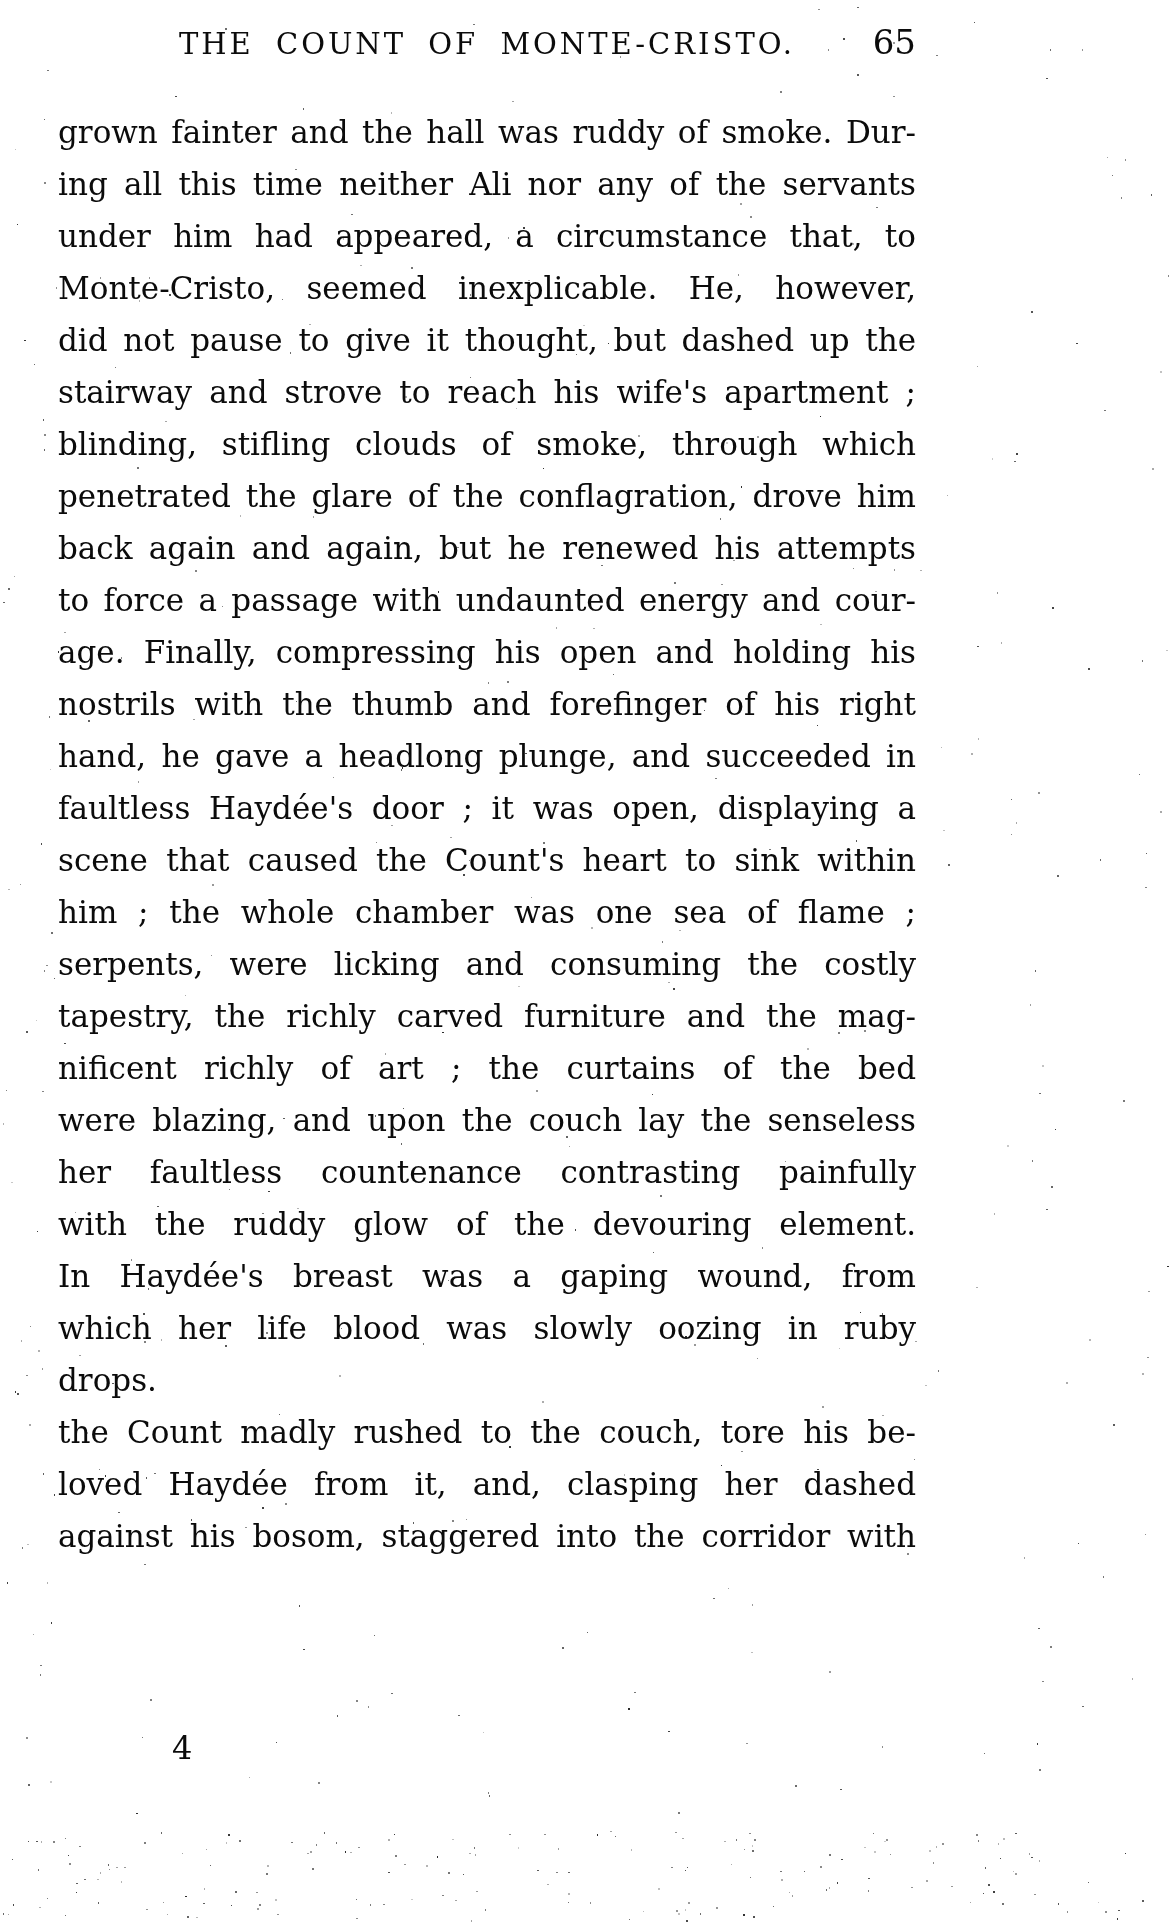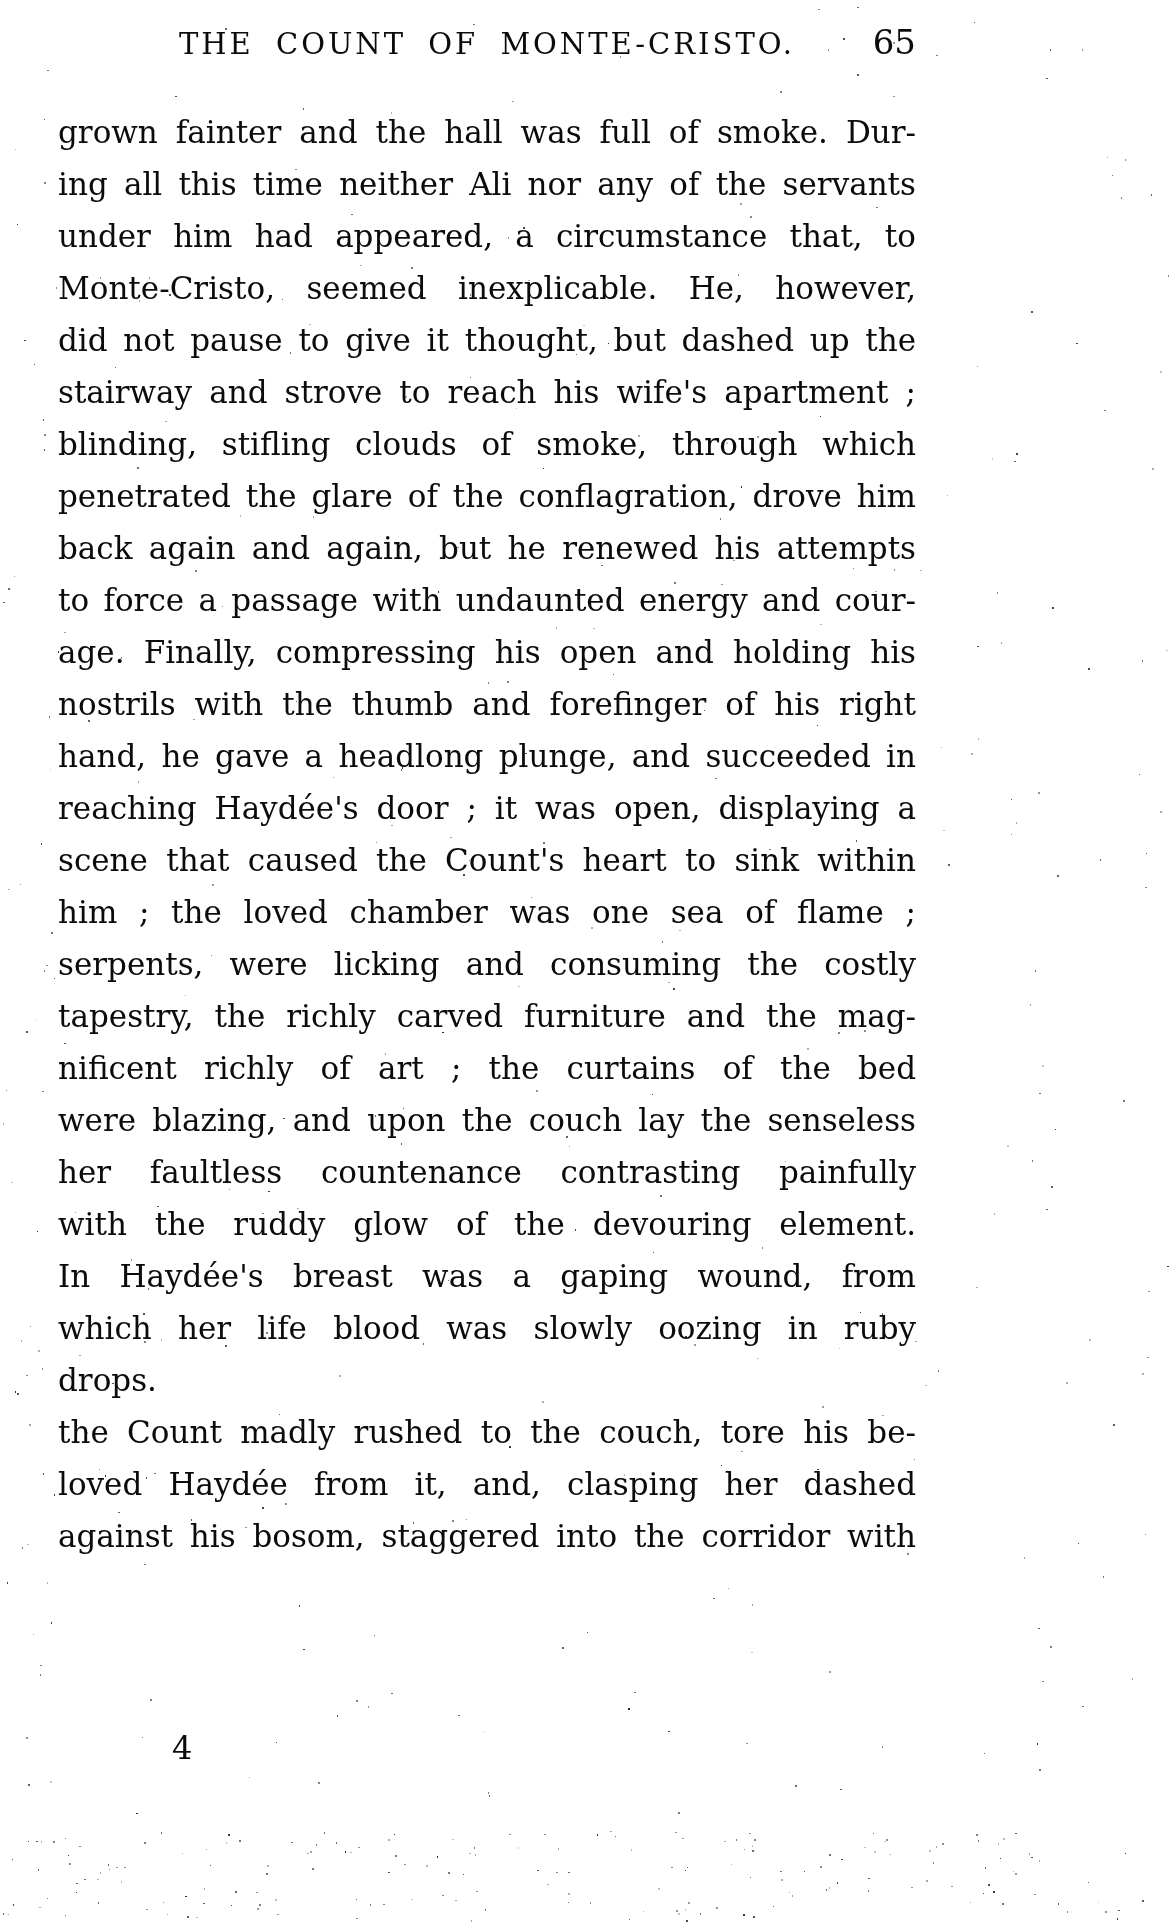--- a/index.html
+++ b/index.html
@@ -71,36 +71,36 @@
 <body>
 
 <div class="page">
 
   <div class="running-header">
     <span class="running-title">THE COUNT OF MONTE-CRISTO.</span>
     <span class="page-number">65</span>
   </div>
 
   <div class="body-text">
-    <div class="line">grown fainter and the hall was full of smoke. Dur-</div>
+    <div class="line">grown fainter and the hall was ruddy of smoke. Dur-</div>
     <div class="line">ing all this time neither Ali nor any of the servants</div>
     <div class="line">under him had appeared, a circumstance that, to</div>
     <div class="line">Monte-Cristo, seemed inexplicable. He, however,</div>
     <div class="line">did not pause to give it thought, but dashed up the</div>
     <div class="line">stairway and strove to reach his wife's apartment ;</div>
     <div class="line">blinding, stifling clouds of smoke, through which</div>
     <div class="line">penetrated the glare of the conflagration, drove him</div>
     <div class="line">back again and again, but he renewed his attempts</div>
     <div class="line">to force a passage with undaunted energy and cour-</div>
     <div class="line">age. Finally, compressing his open and holding his</div>
     <div class="line">nostrils with the thumb and forefinger of his right</div>
     <div class="line">hand, he gave a headlong plunge, and succeeded in</div>
-    <div class="line">reaching Haydée's door ; it was open, displaying a</div>
+    <div class="line">faultless Haydée's door ; it was open, displaying a</div>
     <div class="line">scene that caused the Count's heart to sink within</div>
-    <div class="line">him ; the loved chamber was one sea of flame ;</div>
+    <div class="line">him ; the whole chamber was one sea of flame ;</div>
     <div class="line">serpents, were licking and consuming the costly</div>
     <div class="line">tapestry, the richly carved furniture and the mag-</div>
     <div class="line">nificent richly of art ; the curtains of the bed</div>
     <div class="line">were blazing, and upon the couch lay the senseless</div>
     <div class="line">her faultless countenance contrasting painfully</div>
     <div class="line">with the ruddy glow of the devouring element.</div>
     <div class="line">In Haydée's breast was a gaping wound, from</div>
     <div class="line">which her life blood was slowly oozing in ruby</div>
     <div class="line no-just">drops.</div>
     <div class="line">the Count madly rushed to the couch, tore his be-</div>

